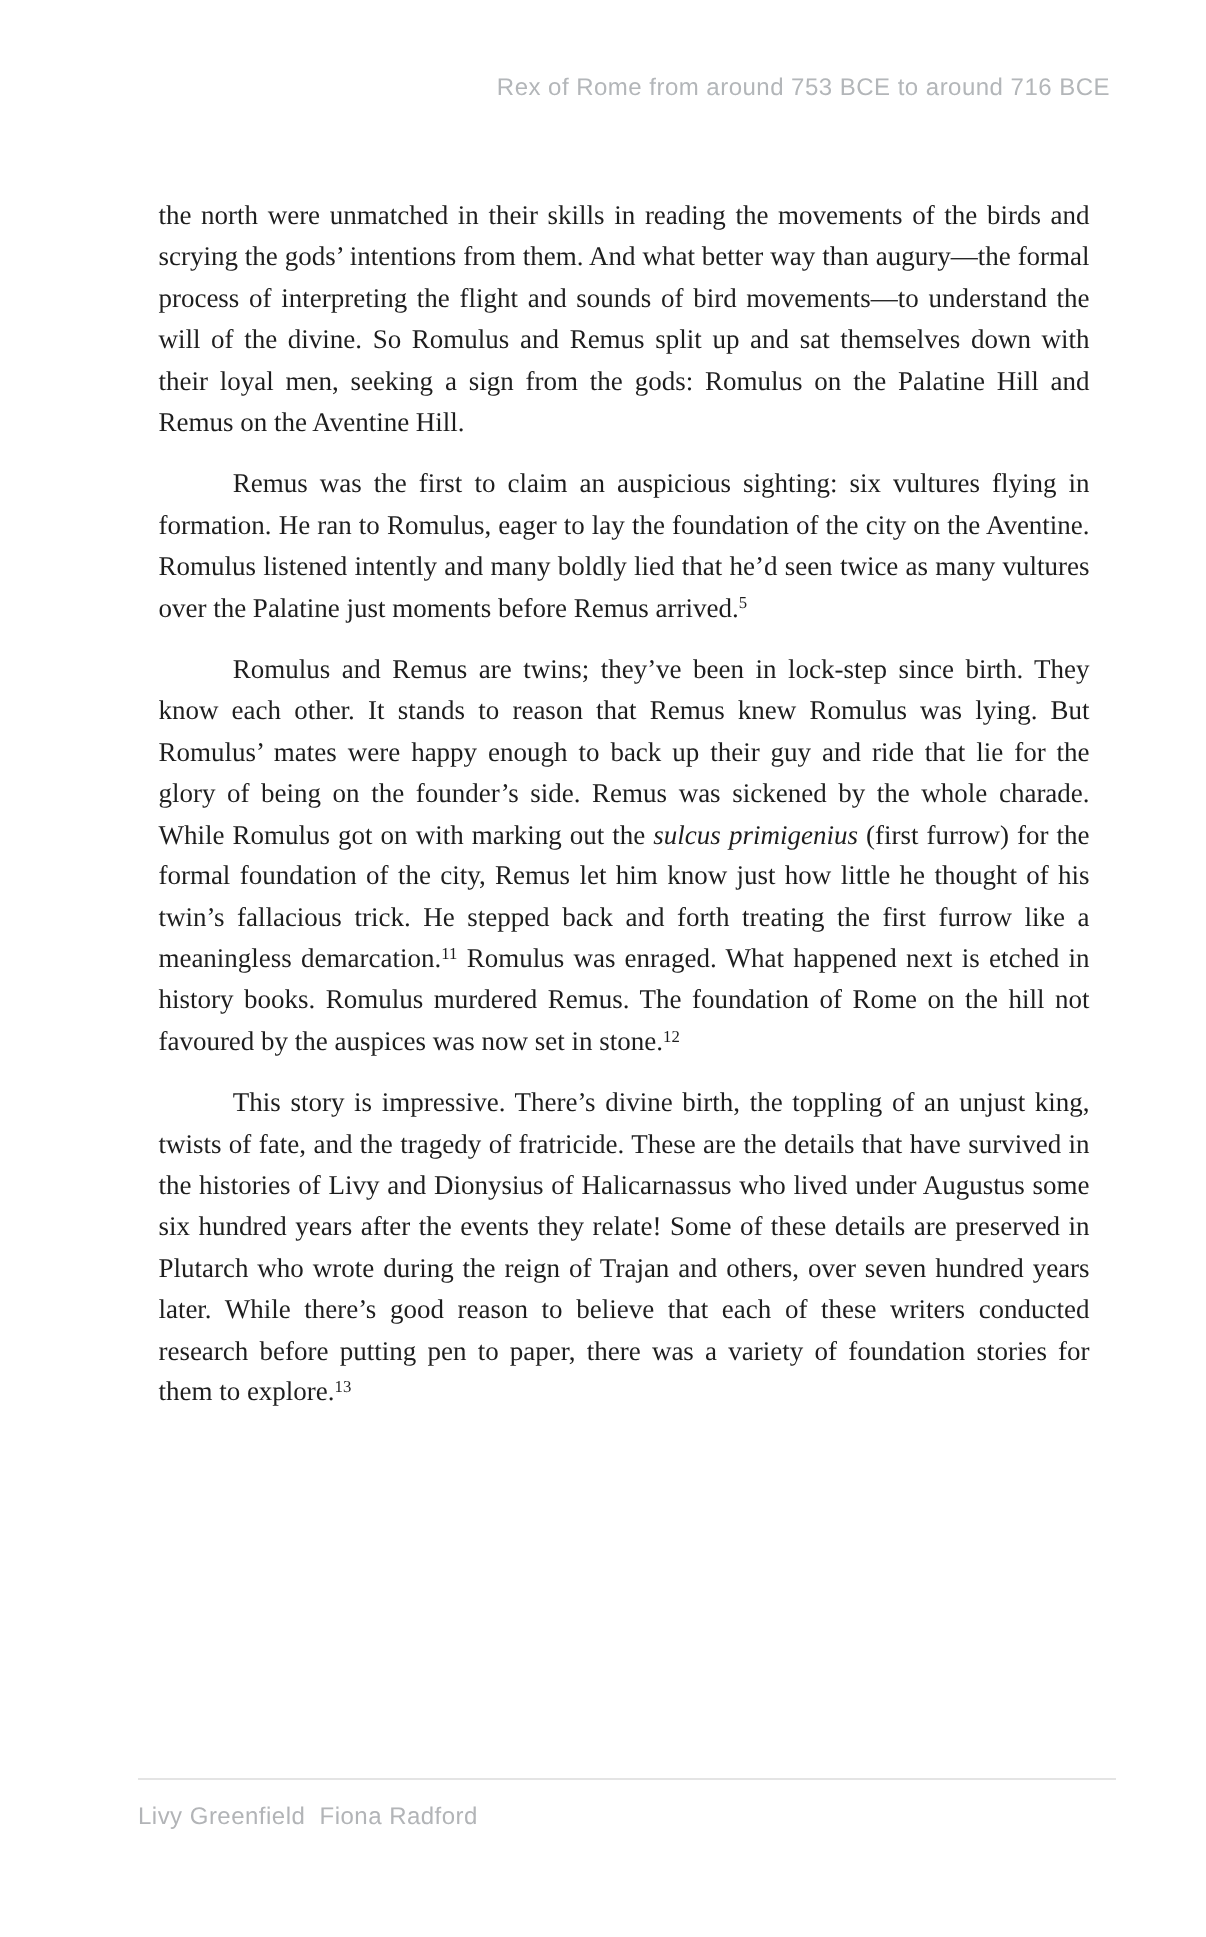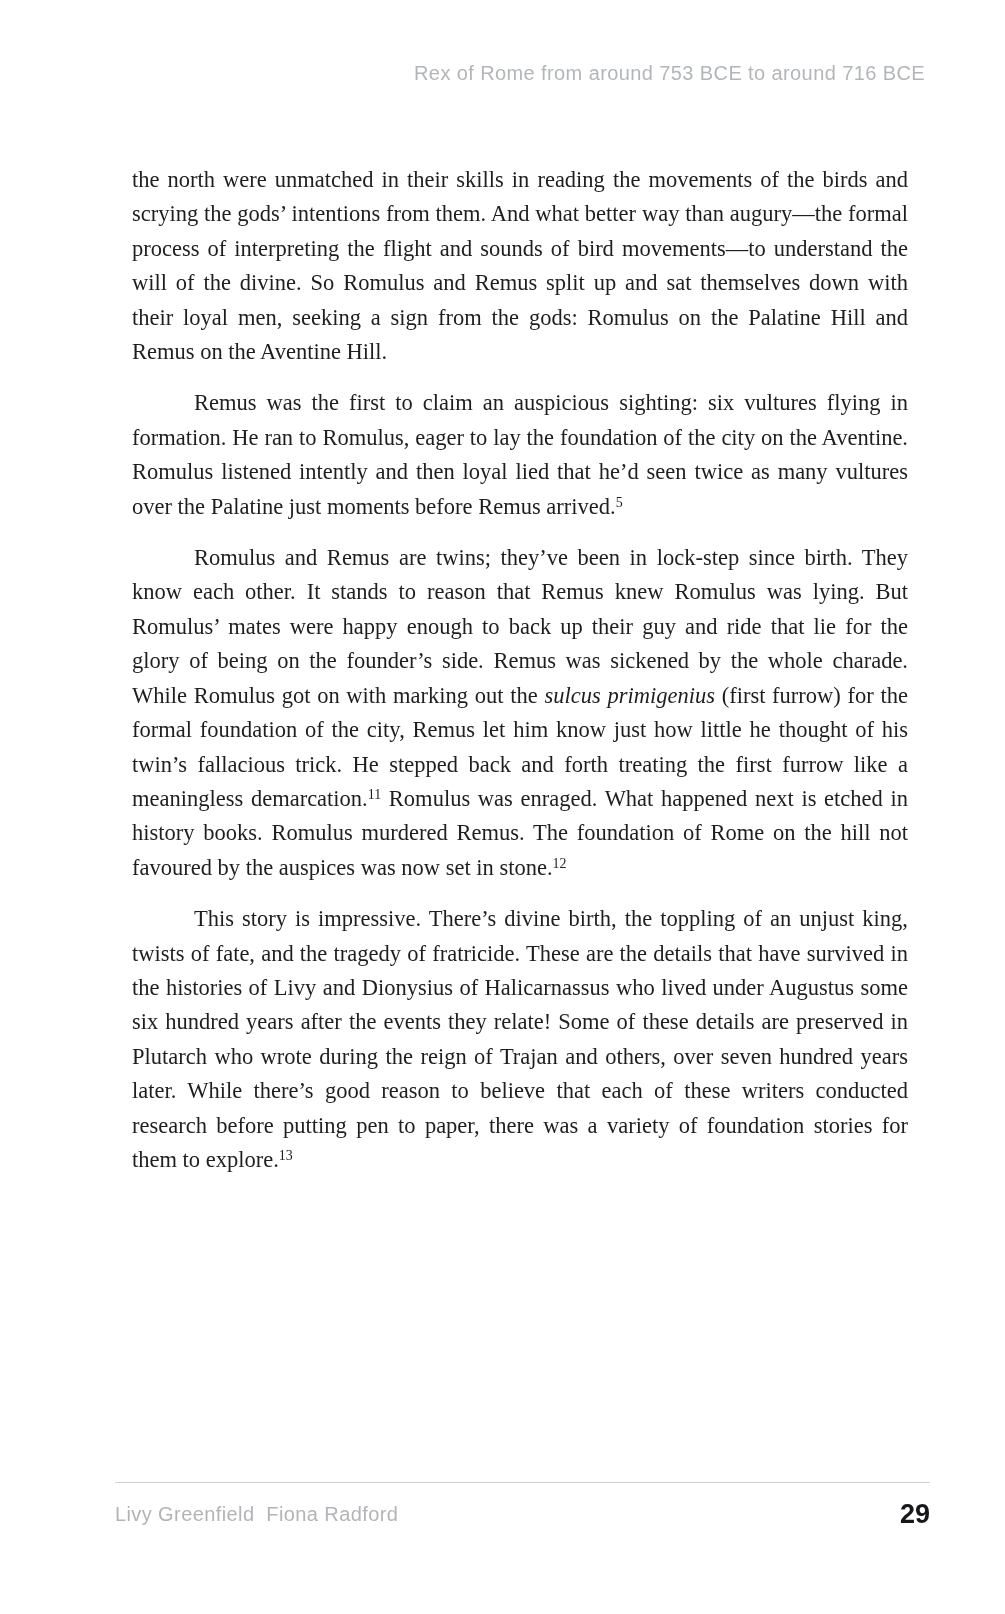--- a/index.html
+++ b/index.html
@@ -88,24 +88,23 @@
 </style>
 </head>
 <body>
 
 <div class="page">
 
   <div class="running-head">Rex of Rome from around 753 BCE to around 716 BCE</div>
 
   <div class="body-text" id="body-text">
       <p class="plain"><span>the north were unmatched in their skills in reading the movements of the birds and scrying the gods’ intentions from them. And what better way than augury—the formal process of interpreting the flight and sounds of bird movements—to understand the will of the divine. So Romulus and Remus split up and sat themselves down with their loyal men, seeking a sign from the gods: Romulus on the Palatine Hill and Remus on the Aventine Hill.</span></p>
-      <p class="indented"><span>Remus was the first to claim an auspicious sighting: six vultures flying in formation. He ran to Romulus, eager to lay the foundation of the city on the Aventine. Romulus listened intently and then loyal lied that he’d seen twice as many vultures over the Palatine just moments before Remus arrived.</span><span class="run-sup">5</span></p>
+      <p class="indented"><span>Remus was the first to claim an auspicious sighting: six vultures flying in formation. He ran to Romulus, eager to lay the foundation of the city on the Aventine. Romulus listened intently and many boldly lied that he’d seen twice as many vultures over the Palatine just moments before Remus arrived.</span><span class="run-sup">5</span></p>
       <p class="indented"><span>Romulus and Remus are twins; they’ve been in lock-step since birth. They know each other. It stands to reason that Remus knew Romulus was lying. But Romulus’ mates were happy enough to back up their guy and ride that lie for the glory of being on the founder’s side. Remus was sickened by the whole charade. While Romulus got on with marking out the </span><span class="run-italic">sulcus primigenius</span><span> (first furrow) for the formal foundation of the city, Remus let him know just how little he thought of his twin’s fallacious trick. He stepped back and forth treating the first furrow like a meaningless demarcation.</span><span class="run-sup">11</span><span> Romulus was enraged. What happened next is etched in history books. Romulus murdered Remus. The foundation of Rome on the hill not favoured by the auspices was now set in stone.</span><span class="run-sup">12</span></p>
       <p class="indented"><span>This story is impressive. There’s divine birth, the toppling of an unjust king, twists of fate, and the tragedy of fratricide. These are the details that have survived in the histories of Livy and Dionysius of Halicarnassus who lived under Augustus some six hundred years after the events they relate! Some of these details are preserved in Plutarch who wrote during the reign of Trajan and others, over seven hundred years later. While there’s good reason to believe that each of these writers conducted research before putting pen to paper, there was a variety of foundation stories for them to explore.</span><span class="run-sup">13</span></p>
     </div>
 
   <div class="footer-rule"></div>
 
   <div class="footer-authors">Livy Greenfield  Fiona Radford</div>
 
-  <div class="page-number">29</div>
 
 </div>
 
 </body></html>

